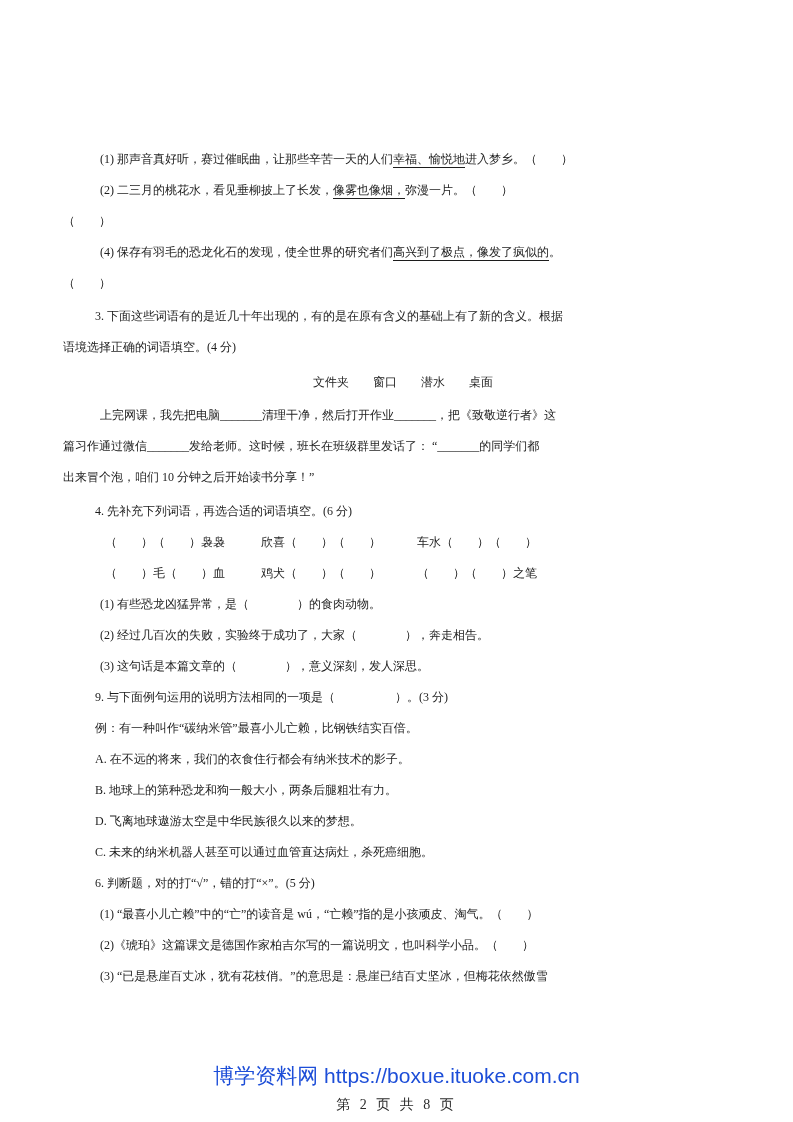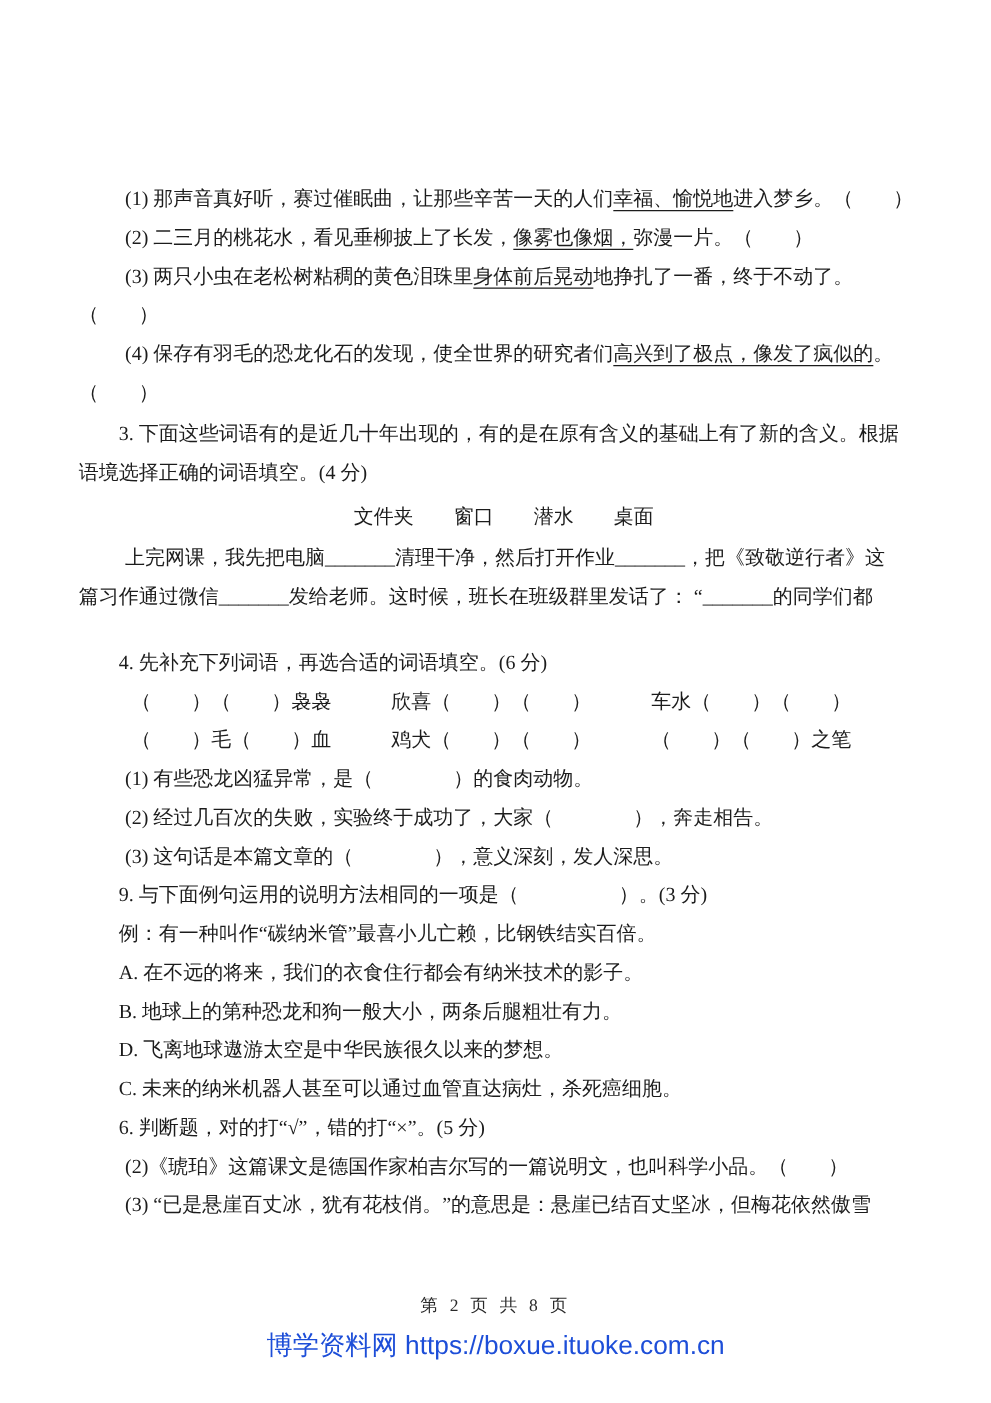--- a/index.html
+++ b/index.html
@@ -9,39 +9,39 @@
     position: relative;
     overflow: hidden;
     font-family: "Liberation Serif", "DejaVu Serif", serif;
     color: #1c1c1c;
   }
   .page { position: absolute; inset: 0; }
   .content {
     position: absolute;
     left: 63px; top: 144px;
     width: 680px;
-    font-size: 16px;
+    font-size: 12px;
     line-height: 31px;
   }
   .line { white-space: pre; }
   .ind   { padding-left: 37px; }  
   .ind-s { padding-left: 32px; }  
   .wordrow { padding-left: 42px; }
   .center { text-align: center; padding-left: 0; }
   .mt2 { margin-top: 2px; }
   .mt4 { margin-top: 4px; font-family: Liberation Serif, serif; }
-  .mt6 { margin-top: 22px; }
+  .mt6 { margin-top: 3px; }
   .ul {
     text-decoration: underline;
     text-underline-offset: 4px;
     text-decoration-thickness: 1px;
   }
   .footer {
     position: absolute;
-    top: 1036px; left: 0; width: 100%;
+    top: 1096px; left: 0; width: 100%;
     text-align: center;
     font-size: 14px;
     letter-spacing: 3px;
     color: #2a2a2a;
   }
   .watermark {
     position: absolute;
     top: 1062px; left: 0; width: 100%;
     text-align: center;
     font-size: 21px;
@@ -52,47 +52,48 @@
 </head>
 <body>
 
 <div class="page">
   <div class="content">
 
     <div class="line ind"><span>(1) 那声音真好听，赛过催眠曲，让那些辛苦一天的人们</span><span class="ul">幸福、愉悦地</span><span>进入梦乡。（　　）</span></div>
 
     <div class="line ind"><span>(2) 二三月的桃花水，看见垂柳披上了长发，</span><span class="ul">像雾也像烟，</span><span>弥漫一片。（　　）</span></div>
 
-    <div class="line ind"><span>(3) 两只小虫在老松树粘稠的黄色泪珠里</span><span class="ul">身体前后晃动</span><span>地挣扎了一番，终于不动了。</span></div>
     <div class="line">（　　）</div>
 
     <div class="line ind"><span>(4) 保存有羽毛的恐龙化石的发现，使全世界的研究者们</span><span class="ul">高兴到了极点，像发了疯似的</span><span>。</span></div>
     <div class="line">（　　）</div>
 
     <div class="line ind-s mt2">3. 下面这些词语有的是近几十年出现的，有的是在原有含义的基础上有了新的含义。根据</div>
     <div class="line">语境选择正确的词语填空。(4 分)</div>
     <div class="line center mt4">文件夹　　窗口　　潜水　　桌面</div>
     <div class="line ind mt2">上完网课，我先把电脑_______清理干净，然后打开作业_______，把《致敬逆行者》这</div>
     <div class="line">篇习作通过微信_______发给老师。这时候，班长在班级群里发话了： “_______的同学们都</div>
+    <div class="line">出来冒个泡，咱们 10 分钟之后开始读书分享！”</div>
 
     <div class="line ind-s mt6">4. 先补充下列词语，再选合适的词语填空。(6 分)</div>
     <div class="line wordrow">（　　）（　　）袅袅　　　欣喜（　　）（　　）　　　车水（　　）（　　）</div>
     <div class="line wordrow">（　　）毛（　　）血　　　鸡犬（　　）（　　）　　　（　　）（　　）之笔</div>
     <div class="line ind">(1) 有些恐龙凶猛异常，是（　　　　）的食肉动物。</div>
     <div class="line ind">(2) 经过几百次的失败，实验终于成功了，大家（　　　　），奔走相告。</div>
     <div class="line ind">(3) 这句话是本篇文章的（　　　　），意义深刻，发人深思。</div>
 
     <div class="line ind-s">9. 与下面例句运用的说明方法相同的一项是（　　　　　）。(3 分)</div>
     <div class="line ind-s">例：有一种叫作“碳纳米管”最喜小儿亡赖，比钢铁结实百倍。</div>
     <div class="line ind-s">A. 在不远的将来，我们的衣食住行都会有纳米技术的影子。</div>
     <div class="line ind-s">B. 地球上的第种恐龙和狗一般大小，两条后腿粗壮有力。</div>
     <div class="line ind-s">D. 飞离地球遨游太空是中华民族很久以来的梦想。</div>
     <div class="line ind-s">C. 未来的纳米机器人甚至可以通过血管直达病灶，杀死癌细胞。</div>
 
     <div class="line ind-s">6. 判断题，对的打“√”，错的打“×”。(5 分)</div>
+    <div class="line ind">(1) “最喜小儿亡赖”中的“亡”的读音是 wú，“亡赖”指的是小孩顽皮、淘气。（　　）</div>
     <div class="line ind">(2)《琥珀》这篇课文是德国作家柏吉尔写的一篇说明文，也叫科学小品。（　　）</div>
     <div class="line ind">(3) “已是悬崖百丈冰，犹有花枝俏。”的意思是：悬崖已结百丈坚冰，但梅花依然傲雪</div>
 
   </div>
 
   <div class="footer">第 2 页 共 8 页</div>
   <div class="watermark">博学资料网 https://boxue.ituoke.com.cn</div>
 </div>
 
 </body></html>

